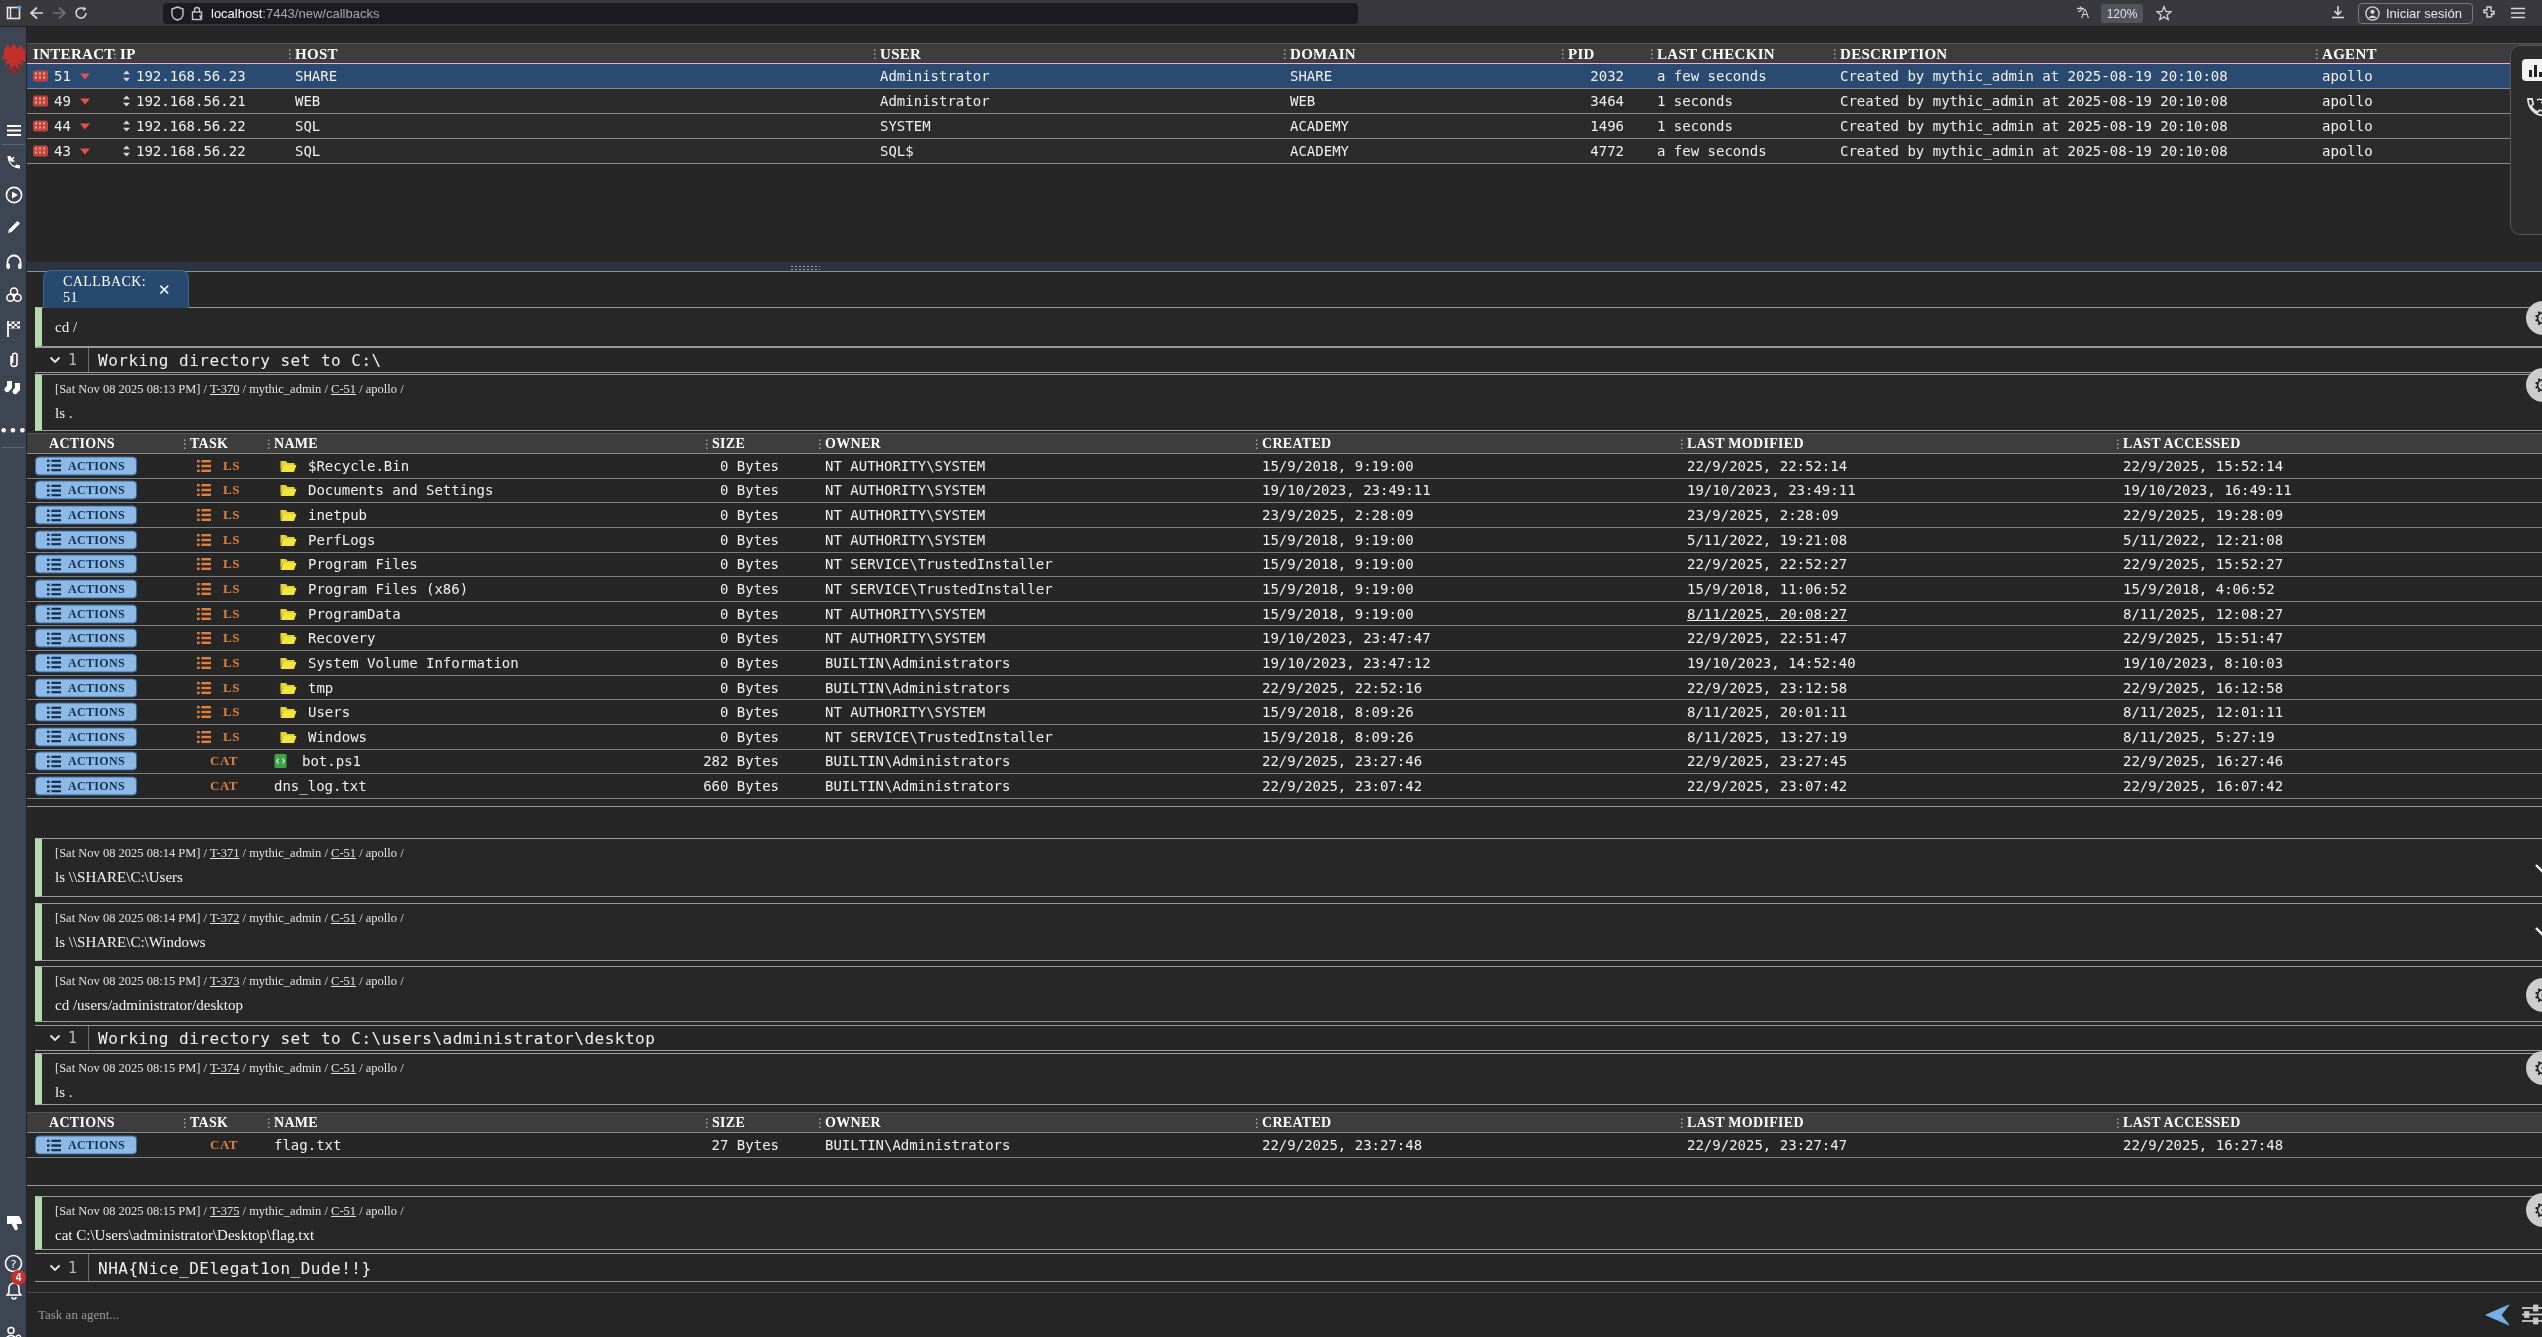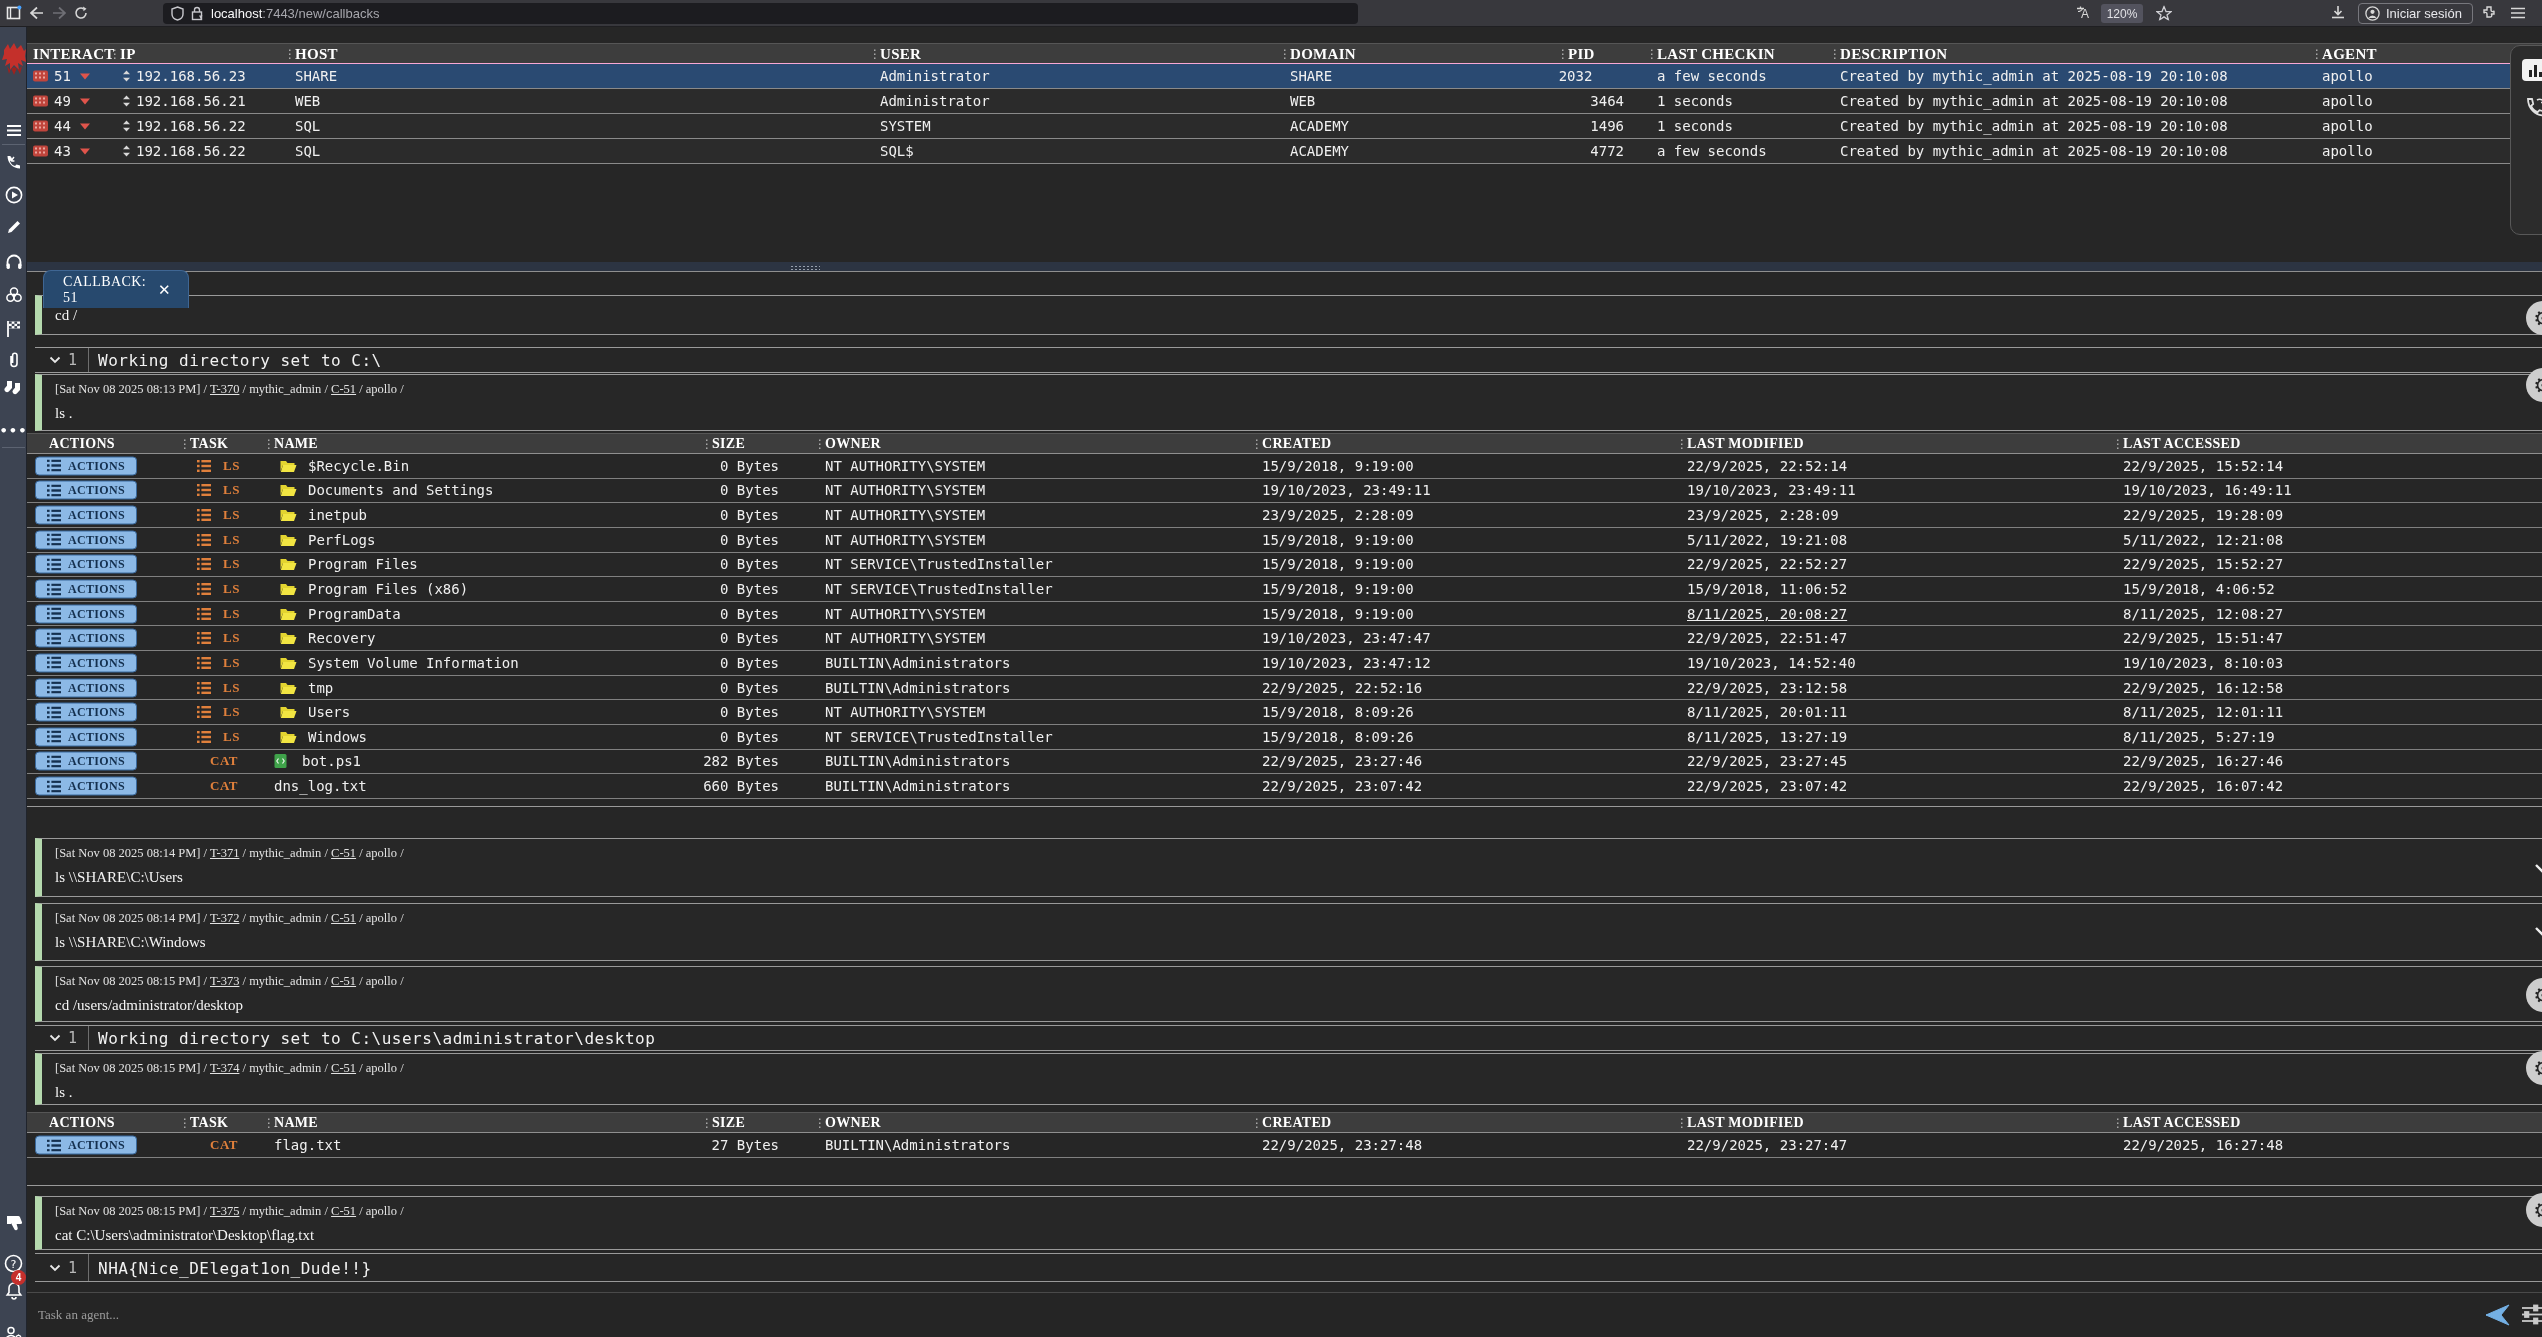--- a/index.html
+++ b/index.html
@@ -322,21 +322,21 @@
           <span class="icon-abs" style="left: 93px;">
             <svg width="13" height="14" viewBox="0 0 13 14">
               <path d="M3 5.2 L6.5 1.4 L10 5.2 Z" fill="#d8d8d8"></path>
               <path d="M3 8.8 L6.5 12.6 L10 8.8 Z" fill="#d8d8d8"></path>
             </svg>
           </span>
           <span class="m" style="left: 109px;">192.168.56.23</span>
           <span class="m" style="left: 268px;">SHARE</span>
           <span class="m" style="left: 853px;">Administrator</span>
           <span class="m" style="left: 1263px;">SHARE</span>
-          <span class="m" style="left: 1500px; width: 97px; text-align: center;">2032</span>
+          <span class="m" style="left: 1500px; width: 97px; text-align: right;">2032</span>
           <span class="m" style="left: 1630px;">a few seconds</span>
           <span class="m" style="left: 1813px;">Created by mythic_admin at 2025-08-19 20:10:08</span>
           <span class="m" style="left: 2295px;">apollo</span>
         </div>
         <div class="cb-row" style="top: 89px;">
           <span class="kbd" style="left: 6px;">
             <u style="top:2px"></u>
             <u style="top:6px"></u>
           </span>
           <span class="m" style="left: 27px;">49</span>
@@ -405,21 +405,21 @@
     <div class="pdivider">
       <div class="grip"></div>
     </div>
 
     <div class="tab">
       <span class="lbl">CALLBACK: 51</span>
       <span class="x">✕</span>
     </div>
 
     <div id="feed" style="position:absolute;left:0;top:0;right:0;bottom:0">
-        <div class="card" style="top: 295px; height: 40px; padding-left: 48px;">
+        <div class="card" style="top: 307px; height: 40px; padding-left: 48px;">
           <span class="cmd" style="left: 13px; top: 11px;">cd /</span>
         </div>
         <div class="gearbtn" style="left: 2499px; top: 301px;">⚙</div>
         <div class="card" style="top: 374px; height: 57px;">
           <span class="ts" style="top: 7px;"><span>[Sat Nov 08 2025 08:13 PM] / </span><span class="lnk">T-370</span><span> / mythic_admin / </span><span class="lnk">C-51</span><span> / apollo /</span></span>
           <span class="cmd" style="left: 13px; top: 30px;">ls .</span>
         </div>
         <div class="gearbtn" style="left: 2499px; top: 368px;">⚙</div>
         <div class="card" style="top: 838px; height: 59px;">
           <span class="ts" style="top: 7px;"><span>[Sat Nov 08 2025 08:14 PM] / </span><span class="lnk">T-371</span><span> / mythic_admin / </span><span class="lnk">C-51</span><span> / apollo /</span></span>

